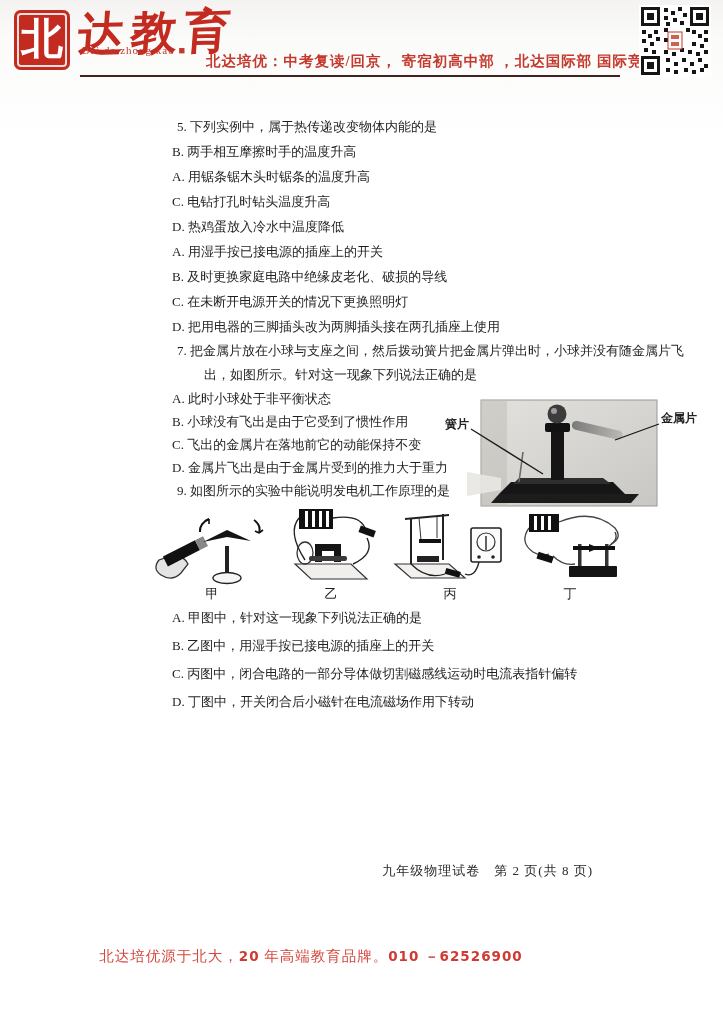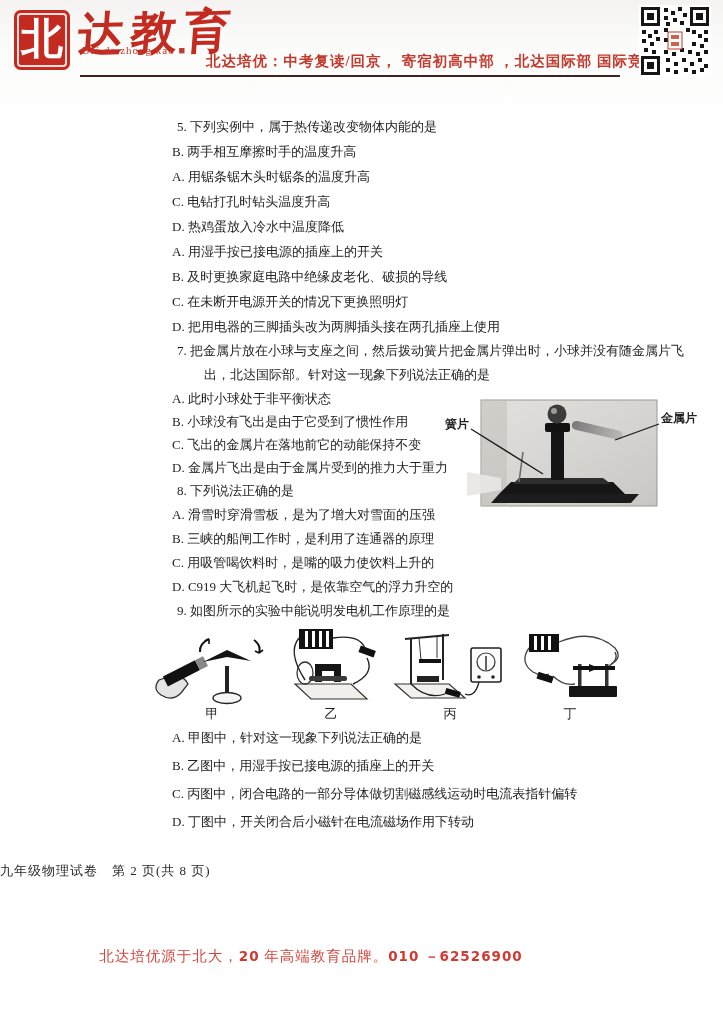--- a/index.html
+++ b/index.html
@@ -41,21 +41,21 @@
   
   .fig7{position:absolute;left:443px;top:398px;width:277px;height:112px;}
   .fig7 .lbl{position:absolute;font-size:12px;font-weight:bold;color:#222;white-space:nowrap;}
   .fig7 .lbl-left{left:2px;top:18px;}
   .fig7 .lbl-right{left:218px;top:12px;}
   
   .figrow{display:flex;justify-content:space-between;align-items:flex-end;width:470px;margin:4px 0 3px 8px;height:94px;}
   .figcell{text-align:center;}
   .figcell .cap{font-size:13px;margin-top:1px;line-height:14px;}
   
-  .page-footer{position:absolute;top:862px;left:0;width:593px;text-align:left;font-size:13px;color:#2b2b2b;letter-spacing:1px;}
+  .page-footer{position:absolute;top:862px;left:0;width:593px;text-align:right;font-size:13px;color:#2b2b2b;letter-spacing:1px;}
   .brand-footer{
     position:absolute;top:947px;left:0;width:622px;text-align:center;
     color:#d3483f;font-size:14.5px;letter-spacing:1px;
   }
   .brand-footer .b{font-family:"DejaVu Sans","Liberation Sans",sans-serif;font-weight:bold;font-size:13.5px;color:#d03a33;}
   svg{display:block;}
 </style>
 </head>
 <body>
 
@@ -146,34 +146,27 @@
     </div>
 
     <div class="q6">
       <div class="q-opt">A. 用湿手按已接电源的插座上的开关</div>
       <div class="q-opt">B. 及时更换家庭电路中绝缘皮老化、破损的导线</div>
       <div class="q-opt">C. 在未断开电源开关的情况下更换照明灯</div>
       <div class="q-opt">D. 把用电器的三脚插头改为两脚插头接在两孔插座上使用</div>
     </div>
 
     <div class="q7">
-      <div class="q-head" style="width:500px;"><span>7.</span> <span>把金属片放在小球与支座之间，然后拨动簧片把金属片弹出时，小球并没有随金属片飞出，北达国际部。针对这一现象下列说法正确的是</span></div>
+      <div class="q-head" style="width:500px;"><span>7.</span> <span>把金属片放在小球与支座之间，然后拨动簧片把金属片弹出时，小球并没有随金属片飞出，如图所示。针对这一现象下列说法正确的是</span></div>
       <div class="q-opt">A. 此时小球处于非平衡状态</div>
       <div class="q-opt">B. 小球没有飞出是由于它受到了惯性作用</div>
       <div class="q-opt">C. 飞出的金属片在落地前它的动能保持不变</div>
       <div class="q-opt">D. 金属片飞出是由于金属片受到的推力大于重力</div>
     </div>
 
-    <div class="q8">
-      <div class="q-head"><span>8.</span> <span>下列说法正确的是</span></div>
-      <div class="q-opt">A. 滑雪时穿滑雪板，是为了增大对雪面的压强</div>
-      <div class="q-opt">B. 三峡的船闸工作时，是利用了连通器的原理</div>
-      <div class="q-opt">C. 用吸管喝饮料时，是嘴的吸力使饮料上升的</div>
-      <div class="q-opt">D. C919 大飞机起飞时，是依靠空气的浮力升空的</div>
-    </div>
 
     <div class="q9">
       <div class="q-head"><span>9.</span> <span>如图所示的实验中能说明发电机工作原理的是</span></div>
 
       <div class="figrow">
 
         <div class="figcell">
           <svg width="118" height="76" viewBox="0 0 118 76">
             <path d="M6,50 q-7,9 2,15 q11,7 20,-2 l7,-9 q-5,-9 -14,-9 z" fill="#e4e4e4" stroke="#333" stroke-width="1.3"></path>
             <g transform="rotate(-27 30 42)">

